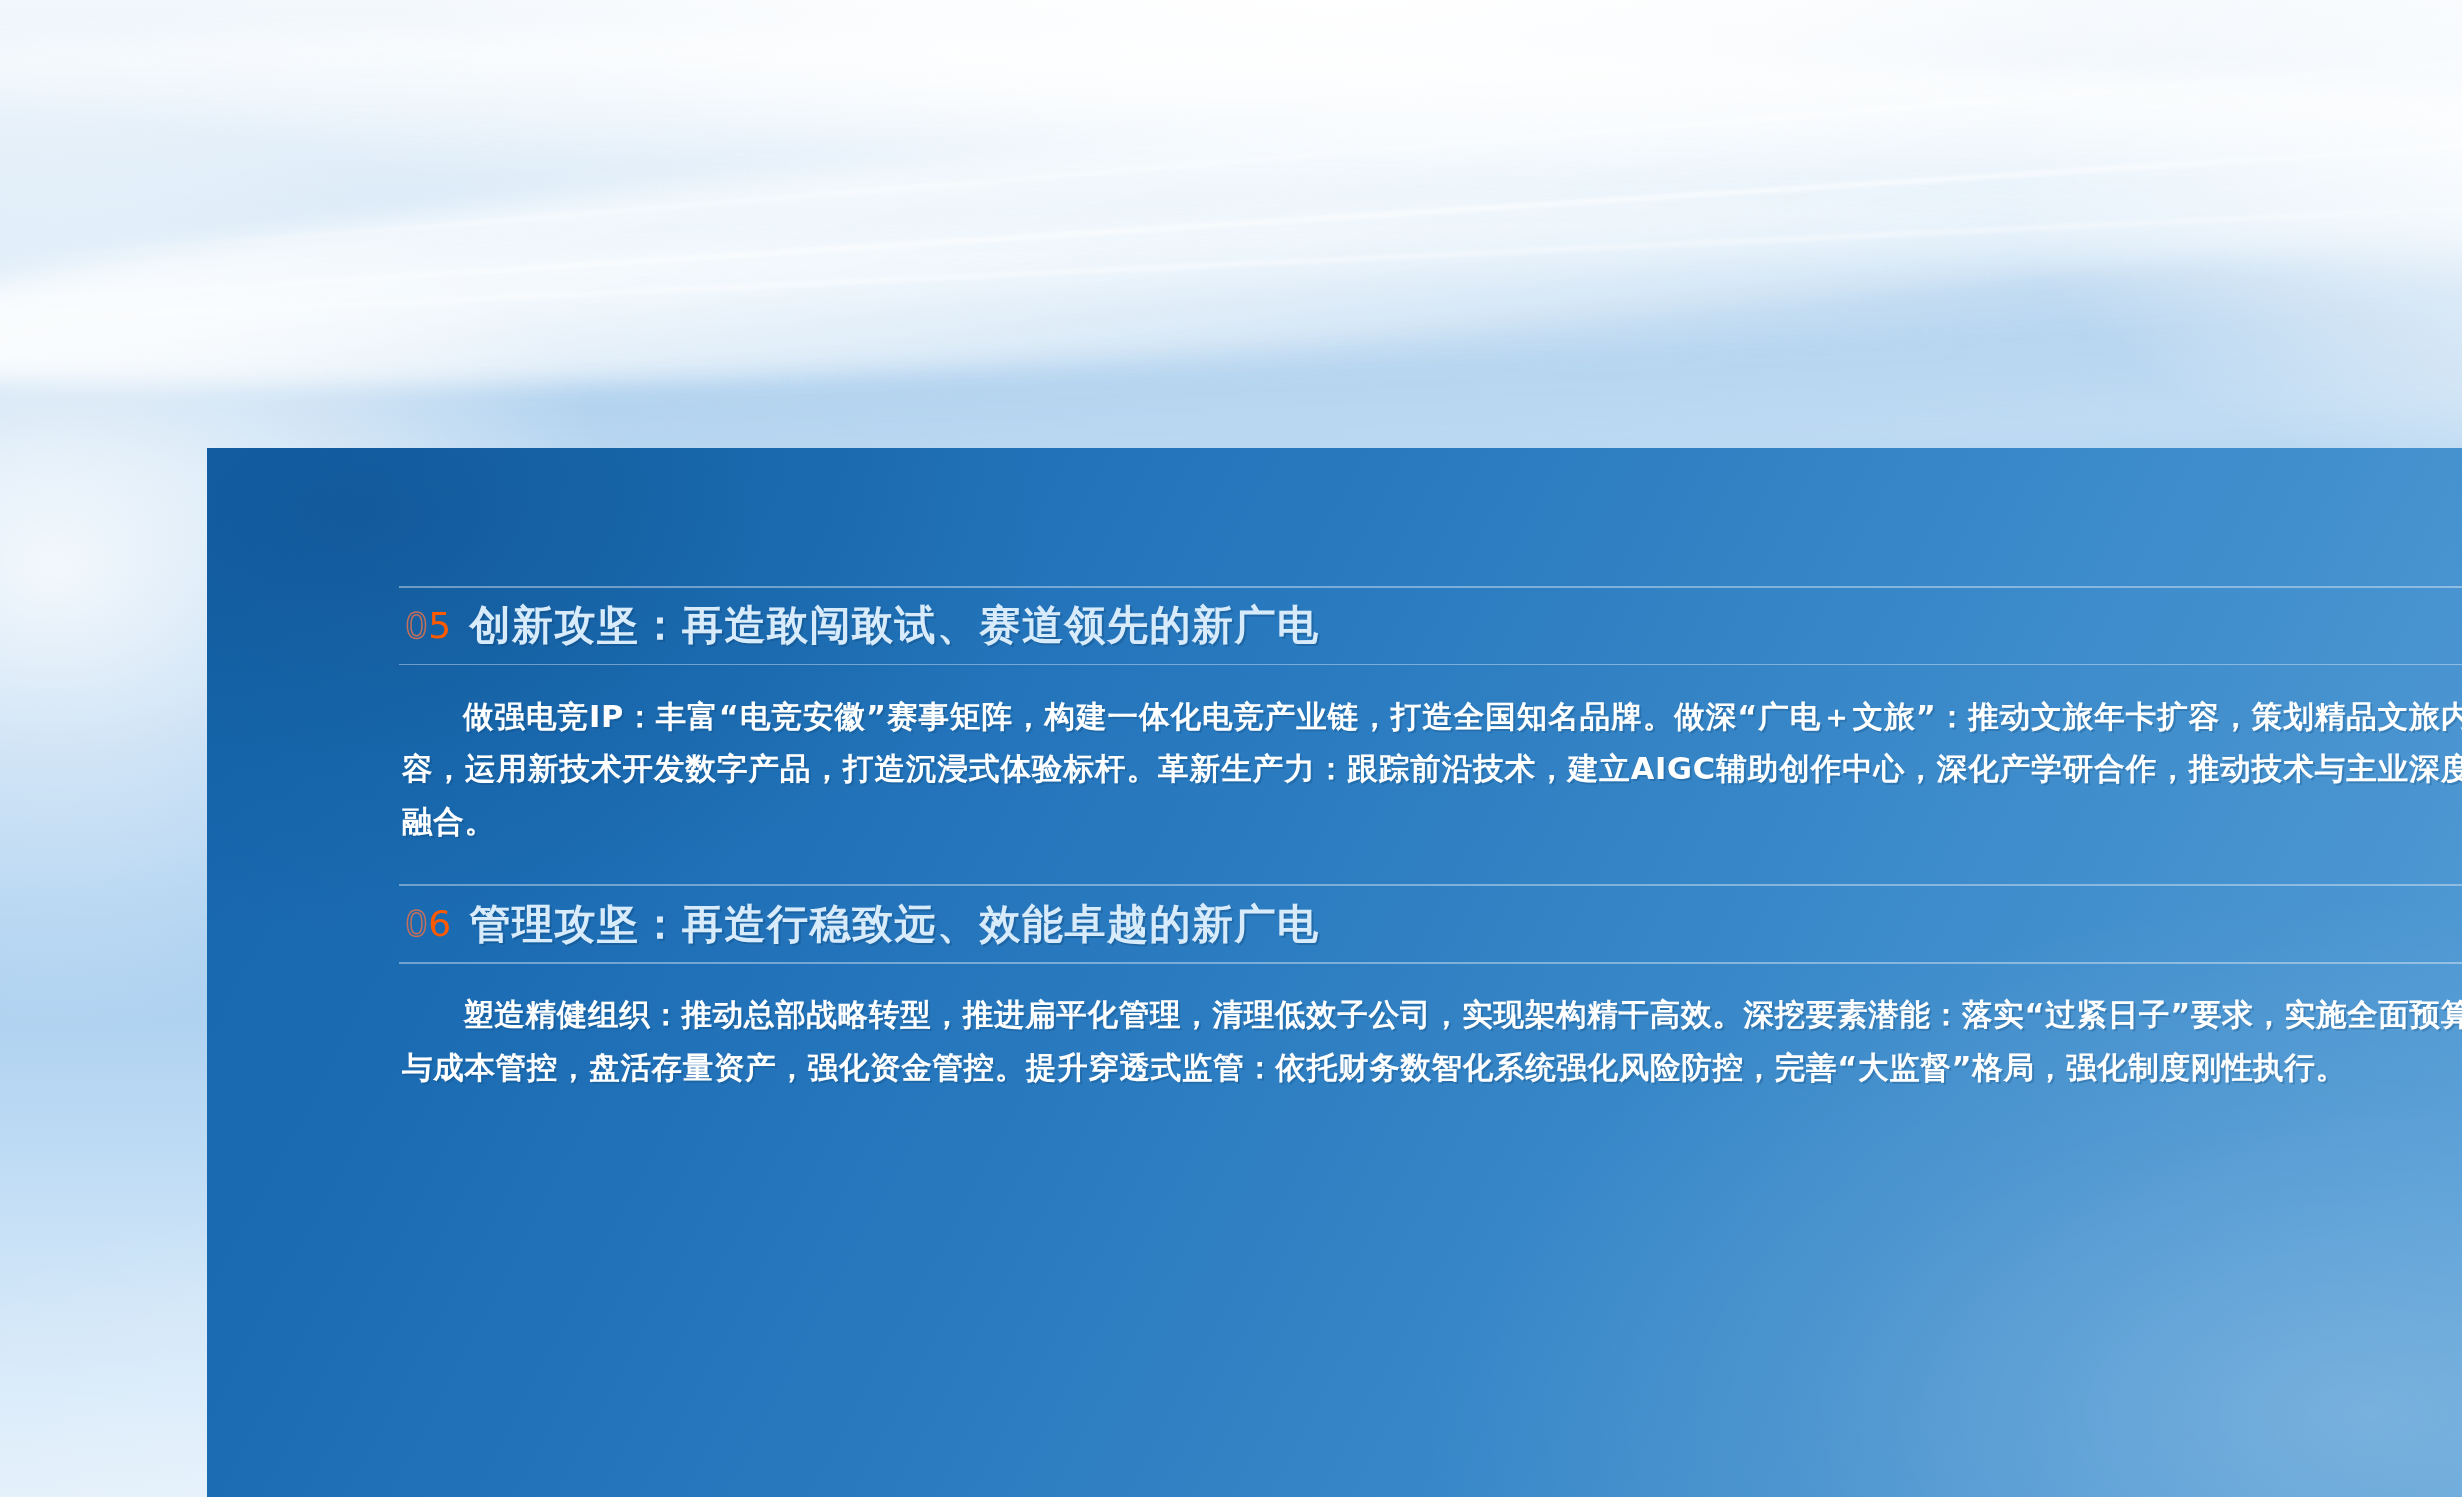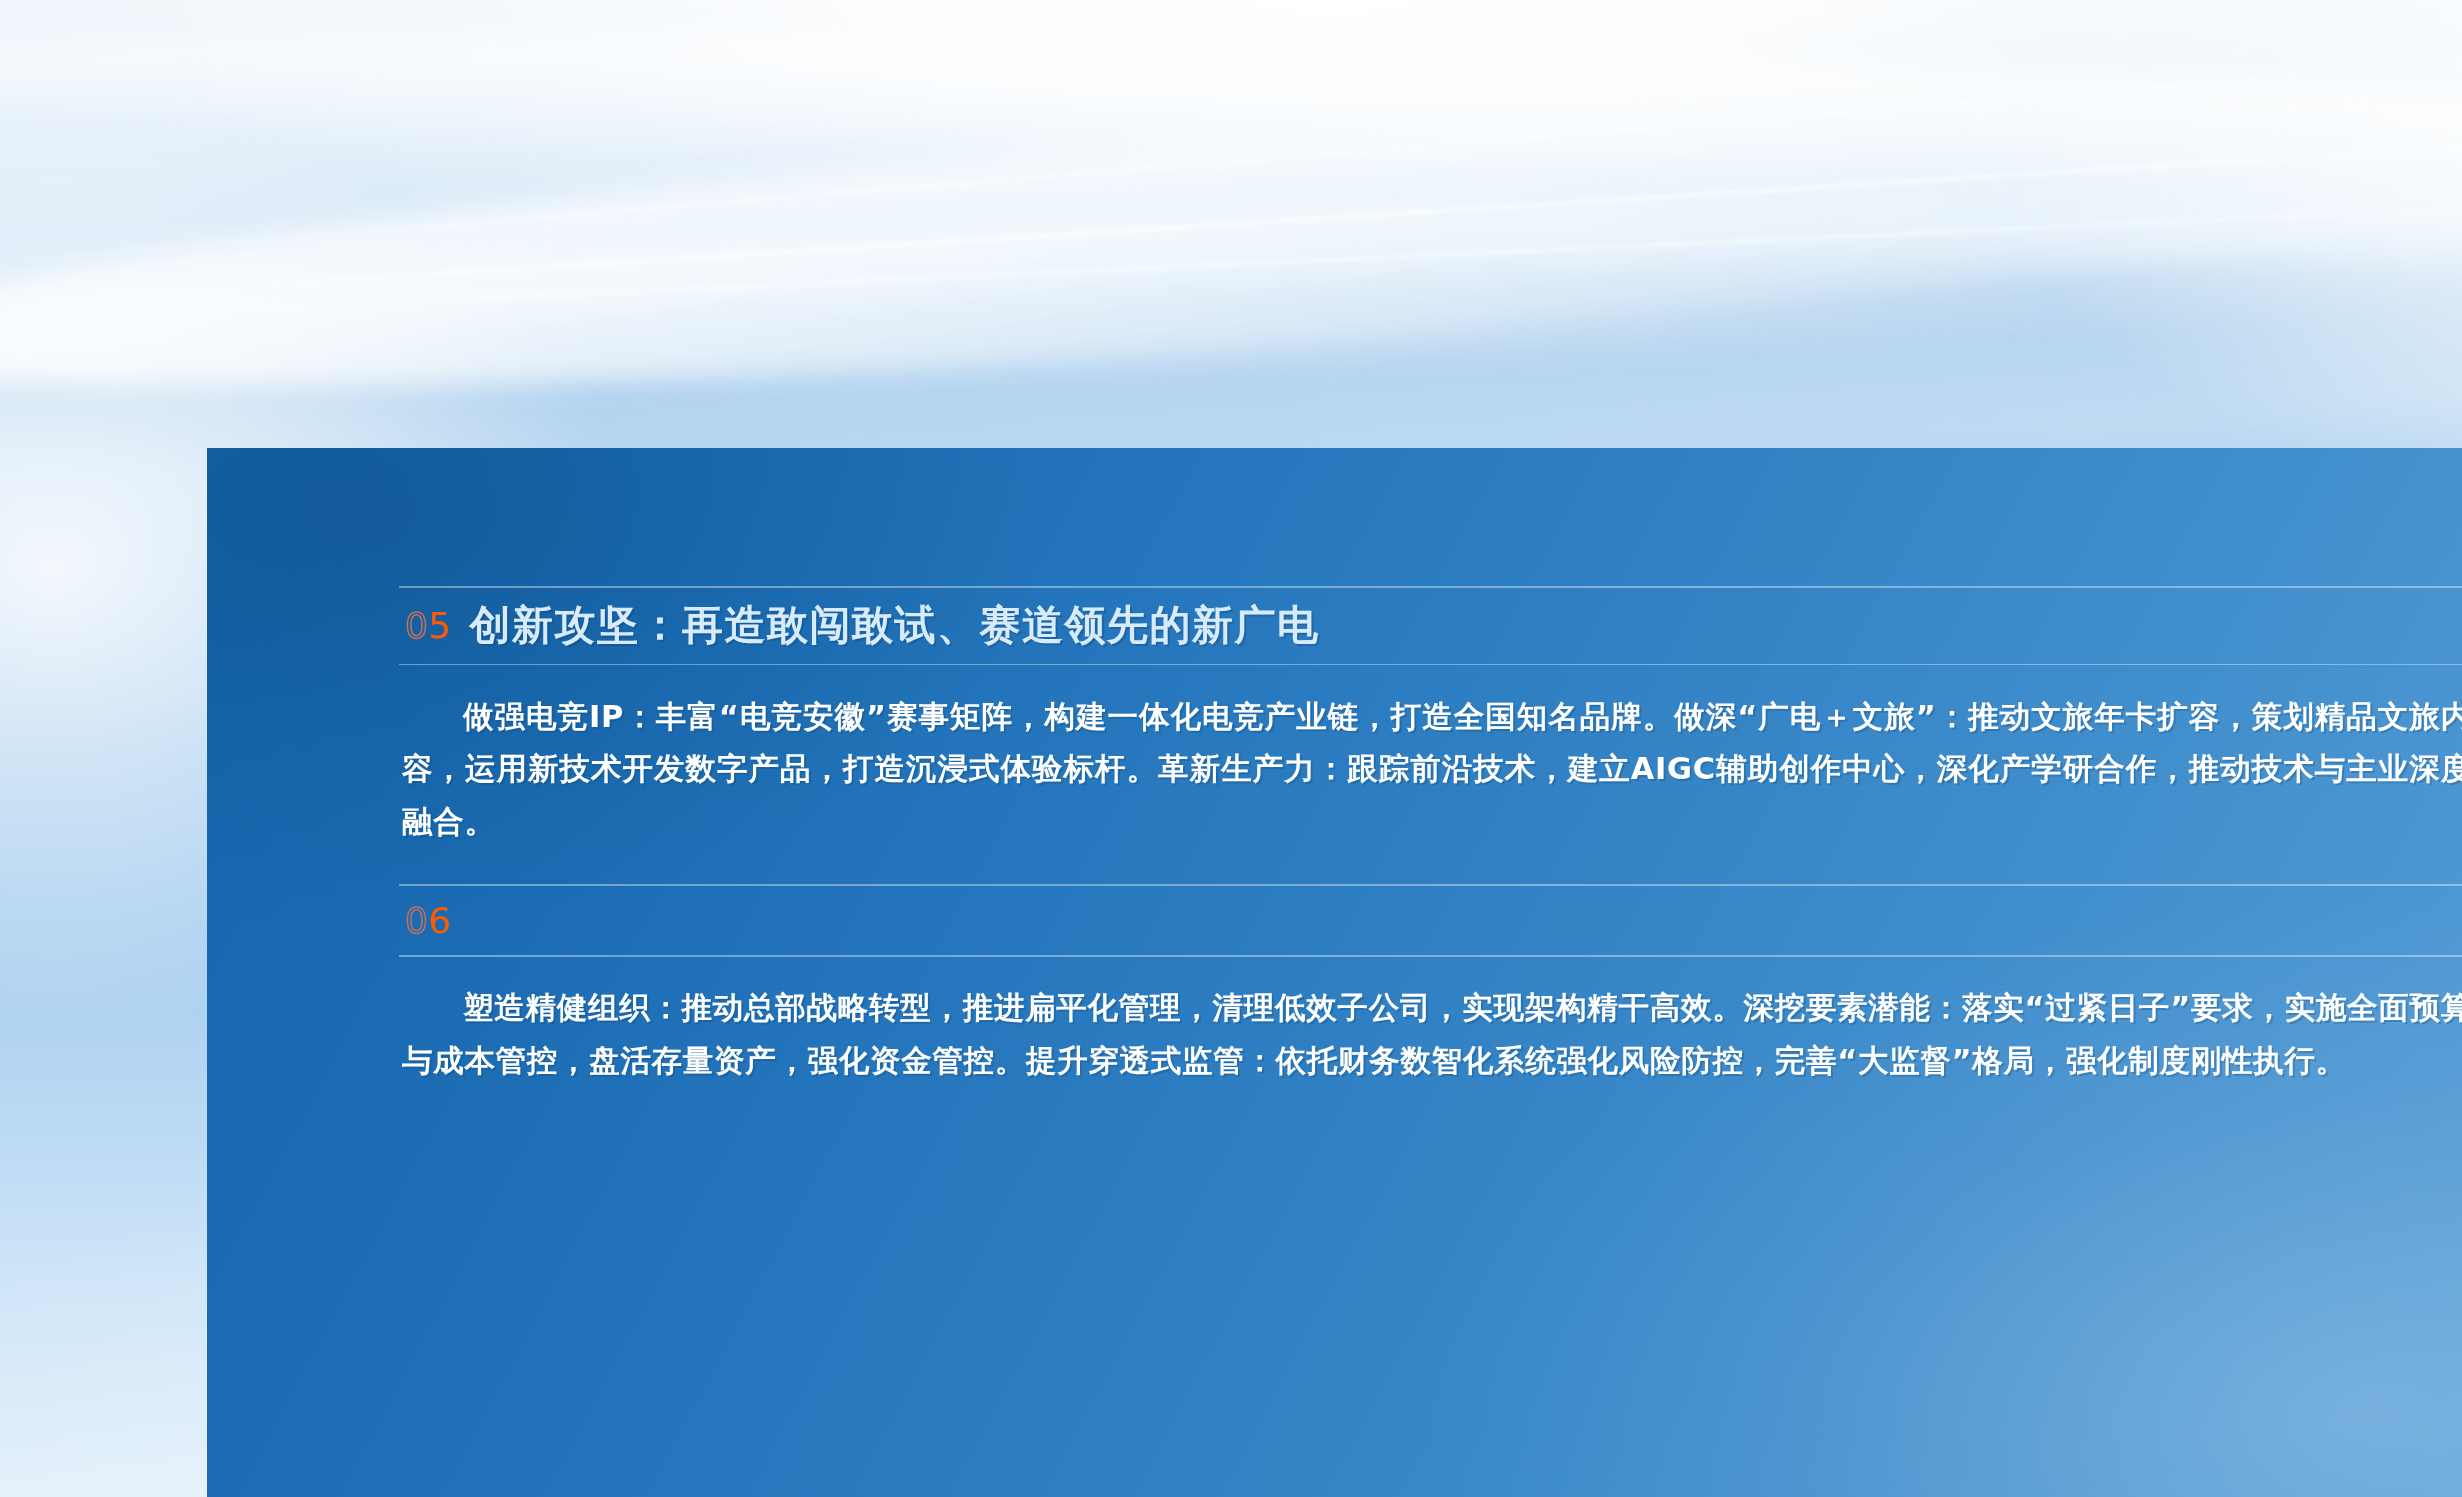--- a/index.html
+++ b/index.html
@@ -242,20 +242,21 @@
           <div class="sec-title">创新攻坚：再造敢闯敢试、赛道领先的新广电</div>
         </div>
         <div class="rule"></div>
         <div class="sec-body">做强电竞IP：丰富“电竞安徽”赛事矩阵，构建一体化电竞产业链，打造全国知名品牌。做深“广电＋文旅”：推动文旅年卡扩容，策划精品文旅内容，运用新技术开发数字产品，打造沉浸式体验标杆。革新生产力：跟踪前沿技术，建立AIGC辅助创作中心，深化产学研合作，推动技术与主业深度融合。</div>
       </div>
 
       <div class="section">
         <div class="rule"></div>
         <div class="sec-head">
           <div class="sec-num"><span class="zero">0</span><span>6</span></div>
+          <div class="sec-title">管理攻坚：再造行稳致远、效能卓越的新广电</div>
         </div>
         <div class="rule"></div>
         <div class="sec-body">塑造精健组织：推动总部战略转型，推进扁平化管理，清理低效子公司，实现架构精干高效。深挖要素潜能：落实“过紧日子”要求，实施全面预算与成本管控，盘活存量资产，强化资金管控。提升穿透式监管：依托财务数智化系统强化风险防控，完善“大监督”格局，强化制度刚性执行。</div>
       </div>
 
     </div>
   </div>
 </div>
 
 

